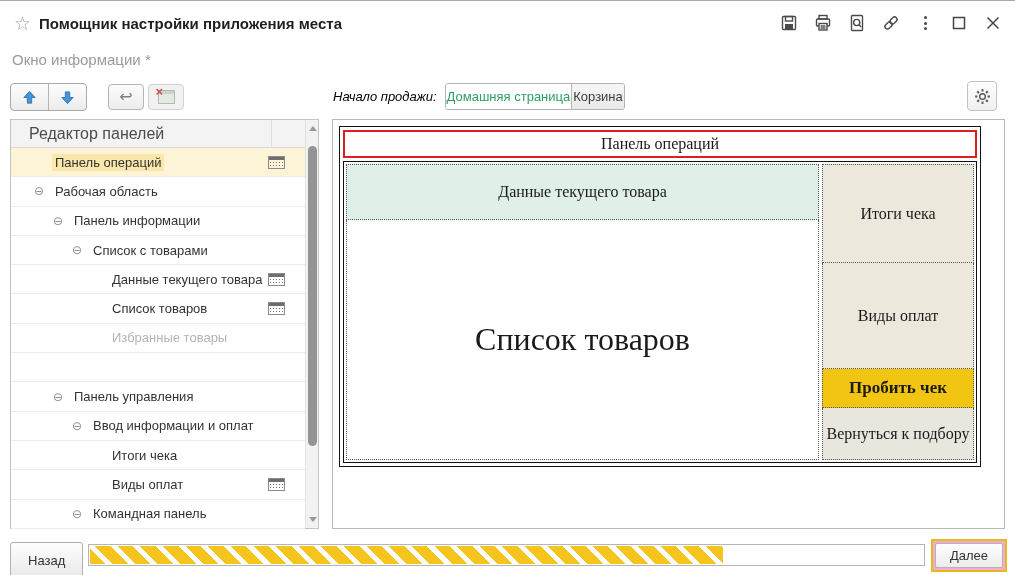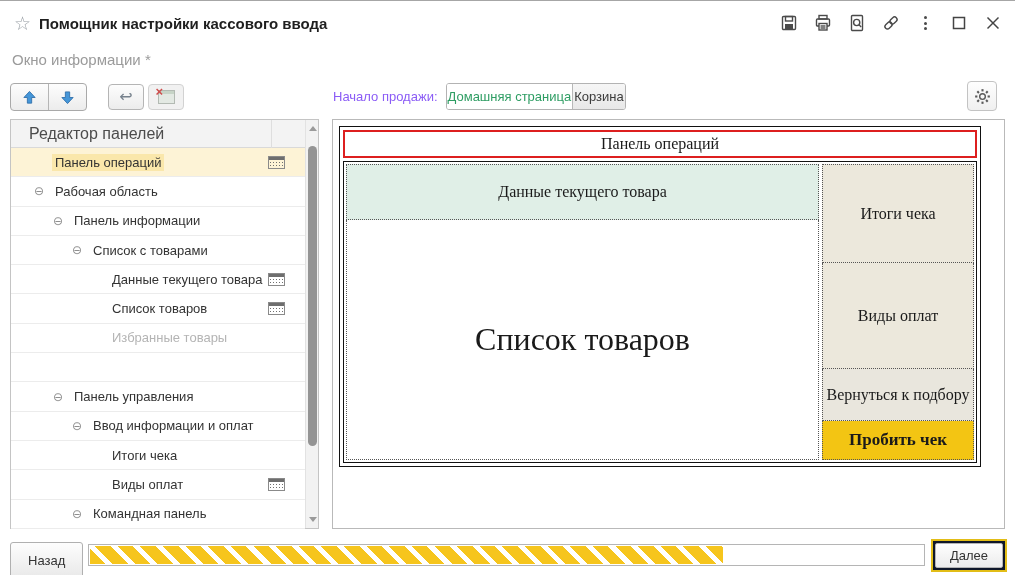--- a/index.html
+++ b/index.html
@@ -22,21 +22,21 @@
   .btn-group{display:flex;border:1px solid #a9a9a9;border-radius:4px;overflow:hidden;background:linear-gradient(#fdfdfd,#ececec);}
   .btn-group .gbtn{width:37px;height:26px;display:flex;align-items:center;justify-content:center;cursor:pointer;}
   .btn-group .gbtn + .gbtn{border-left:1px solid #b5b5b5;}
   .sq-btn{width:36px;height:26px;border:1px solid #b5b5b5;border-radius:4px;background:linear-gradient(#fdfdfd,#ececec);display:flex;align-items:center;justify-content:center;cursor:pointer;box-sizing:border-box;}
   .sq-btn.undo{margin-left:21px;color:#76818c;font-size:16px;line-height:1;}
   .sq-btn.disabled{margin-left:4px;border-color:#d2d2d2;background:#f1f1f1;cursor:default;}
   .dis-tbl{width:17px;height:14px;border:1px solid #b3bab3;box-sizing:border-box;background:linear-gradient(#c7d4c7 0 3px,#e3e9e3 3px);position:relative;}
   .dis-tbl::after{content:"\00d7";position:absolute;left:-3px;top:-7px;color:#cf4d4d;font-size:13px;font-weight:700;}
 
   .sale-start{position:absolute;top:82px;left:333px;display:flex;align-items:center;}
-  .sale-label{font-size:13px;color:#8b5cf6;margin-right:8px;}
+  .sale-label{font-size:13px;color:#000000;margin-right:8px;font-style:italic;}
   .segmented{display:flex;border:1px solid #b3b3b3;border-radius:3px;overflow:hidden;}
   .seg{height:25px;display:flex;align-items:center;padding:0 1px;font-size:13px;color:#3c3c3c;background:linear-gradient(#f6f6f6,#e8e8e8);cursor:pointer;}
   .seg + .seg{border-left:1px solid #b8b8b8;}
   .seg.sel{background:#fff;color:var(--accent-green);}
 
   .gear-btn{position:absolute;top:80px;right:18px;width:30px;height:30px;border:1px solid #c3c3c3;border-radius:4px;background:linear-gradient(#fefefe,#f0f0f0);display:flex;align-items:center;justify-content:center;cursor:pointer;box-sizing:border-box;}
 
   
   .tree-panel{position:absolute;left:10px;top:118px;width:309px;height:410px;border:1px solid #c4c4c4;box-sizing:border-box;background:#fff;}
   .tree-header{height:28px;background:#f3f3f3;border-bottom:1px solid #d9d9d9;display:flex;align-items:center;padding-left:18px;font-size:16px;color:#4c4c4c;box-sizing:border-box;}
@@ -71,31 +71,31 @@
   .mw-right .m-sec + .m-sec{border-top:none;}
   .m-totals{height:99px;background:var(--mockup-beige);}
   .m-pay{height:106px;background:var(--mockup-beige);}
   .m-return{height:52px;background:var(--mockup-beige2);line-height:1.25;}
   .m-commit{flex:1;background:var(--mockup-gold);font-weight:700;font-size:17px;}
 
   
   .back-btn{position:absolute;left:10px;top:541px;height:36px;padding:0 17px;border:1px solid #b0b0b0;border-radius:3px;background:linear-gradient(#fdfdfd,#e9e9e9);font-size:13px;color:#333;display:flex;align-items:center;cursor:pointer;box-sizing:border-box;}
   .progress{position:absolute;left:88px;top:543px;width:837px;height:22px;border:1px solid #b5b5b5;background:#fff;box-sizing:border-box;padding:1px;}
   .pfill{height:100%;background:repeating-linear-gradient(45deg,var(--progress-yellow) 0 11px,#ffffff 11px 16px);}
-  .next-wrap{position:absolute;right:8px;top:538px;border:2px solid var(--next-button-ring);background:#0f172a;padding:2px;cursor:pointer;margin-left:23px;}
+  .next-wrap{position:absolute;right:8px;top:538px;border:2px solid var(--next-button-ring);background:#f9a8d4;padding:2px;cursor:pointer;margin-left:23px;}
   .next-btn{border:1px solid #b5b5b5;border-radius:2px;background:linear-gradient(#fefefe,#ececec);font-size:13px;color:#333;padding:4px 14px;text-align:center;}
 </style>
 </head>
 <body>
 
 <div class="window">
 
   <div class="titlebar">
     <span class="star">☆</span>
-    <span class="title">Помощник настройки кассового ввода</span>
+    <span class="title">Помощник настройки приложения места</span>
     <div class="tb-icons">
       <span class="tb-btn">
         <svg width="18" height="18" viewBox="0 0 18 18" fill="none" stroke="#4a4a4a" stroke-width="1.4">
           <rect x="2.5" y="2.5" width="13" height="13" rx="1"></rect>
           <rect x="5.5" y="2.5" width="7" height="4.5"></rect>
           <rect x="5" y="10" width="8" height="5.5" fill="#4a4a4a" stroke="none"></rect>
         </svg>
       </span>
       <span class="tb-btn">
         <svg width="18" height="18" viewBox="0 0 18 18" fill="none" stroke="#4a4a4a" stroke-width="1.4">
@@ -266,22 +266,22 @@
     <div class="mock mock-outer">
       <div class="mock-ops">Панель операций</div>
       <div class="mock-work">
         <div class="mw-left">
           <div class="m-sec m-top">Данные текущего товара</div>
           <div class="m-sec m-list">Список товаров</div>
         </div>
         <div class="mw-right">
           <div class="m-sec m-totals">Итоги чека</div>
           <div class="m-sec m-pay">Виды оплат</div>
+          <div class="m-sec m-commit">Пробить чек</div>
           <div class="m-sec m-return">Вернуться к подбору</div>
-          <div class="m-sec m-commit">Пробить чек</div>
         </div>
       </div>
     </div>
   </div>
 
   <div class="back-btn">Назад</div>
   <div class="progress">
     <div class="pfill" style="width: 76%;"></div>
   </div>
   <div class="next-wrap">

